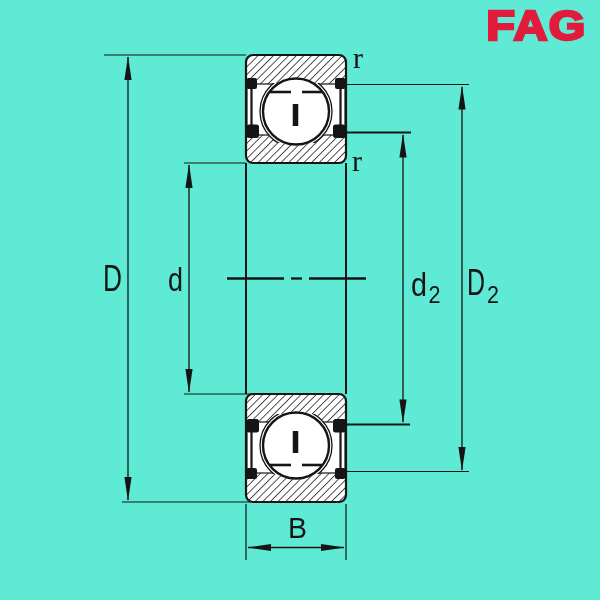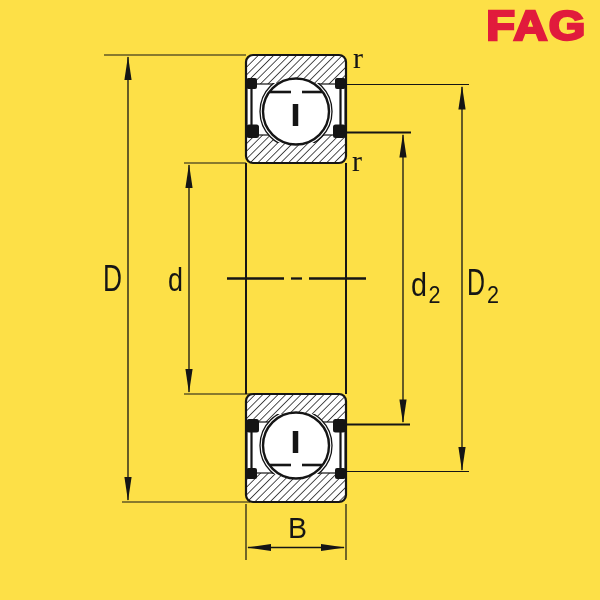--- a/index.html
+++ b/index.html
@@ -1,16 +1,16 @@
 <!DOCTYPE html>
 <html><head>
 <meta charset="utf-8">
 <style>
   html,body{margin:0;padding:0;background:#ffffff;}
-  #stage{position:relative;width:600px;height:600px;background:#fde047;overflow:hidden;
+  #stage{position:relative;width:600px;height:600px;background:#5eead4;overflow:hidden;
          font-family:"Liberation Sans",sans-serif;}
   #stage svg{display:block;position:absolute;left:0;top:0;}
   .dim-label{font-family:"Liberation Sans",sans-serif;fill:#151515;}
   .r-label{font-family:"Liberation Serif",serif;fill:#151515;}
   #fag-logo{
     position:absolute;top:5px;right:14px;
     font-family:"Liberation Sans",sans-serif;
     font-weight:bold;font-size:42px;line-height:1;
     color:#E11B3C;-webkit-text-stroke:2.5px #E11B3C;
     letter-spacing:1px;transform:scaleX(1.12);transform-origin:100% 50%;

